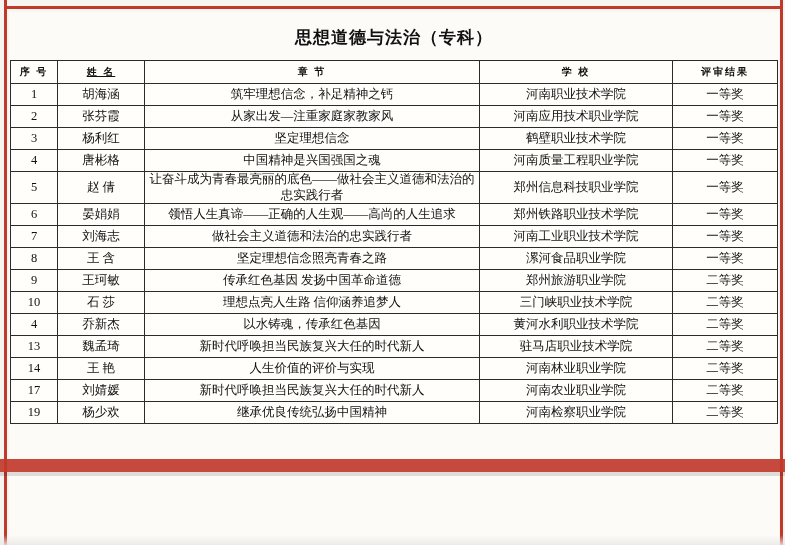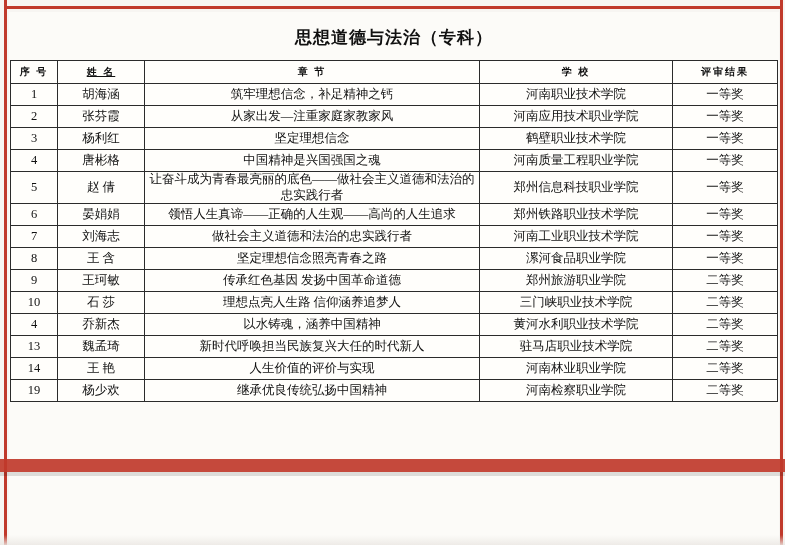--- a/index.html
+++ b/index.html
@@ -203,39 +203,46 @@
         <tr>
           <td>10</td>
           <td>石 莎</td>
           <td>理想点亮人生路 信仰涵养追梦人</td>
           <td>三门峡职业技术学院</td>
           <td>二等奖</td>
         </tr>
         <tr>
           <td>4</td>
           <td>乔新杰</td>
-          <td>以水铸魂，涵养中国精神</td>
+          <td>以水铸魂，传承红色基因</td>
           <td>黄河水利职业技术学院</td>
           <td>二等奖</td>
         </tr>
         <tr>
           <td>13</td>
           <td>魏孟琦</td>
           <td>新时代呼唤担当民族复兴大任的时代新人</td>
           <td>驻马店职业技术学院</td>
           <td>二等奖</td>
         </tr>
         <tr>
           <td>14</td>
           <td>王 艳</td>
           <td>人生价值的评价与实现</td>
           <td>河南林业职业学院</td>
           <td>二等奖</td>
         </tr>
         <tr>
+          <td>17</td>
+          <td>刘婧媛</td>
+          <td>新时代呼唤担当民族复兴大任的时代新人</td>
+          <td>河南农业职业学院</td>
+          <td>二等奖</td>
+        </tr>
+        <tr>
           <td>19</td>
           <td>杨少欢</td>
           <td>继承优良传统弘扬中国精神</td>
           <td>河南检察职业学院</td>
           <td>二等奖</td>
         </tr>
       </tbody>
     </table>
   </div>
 

